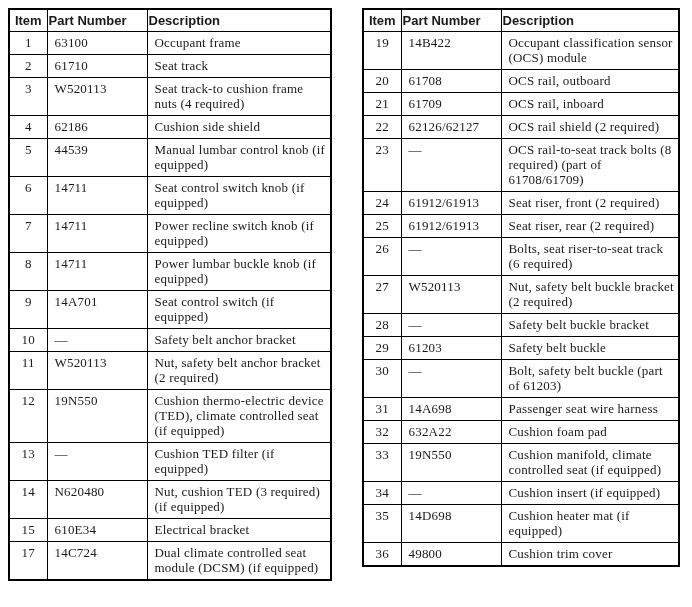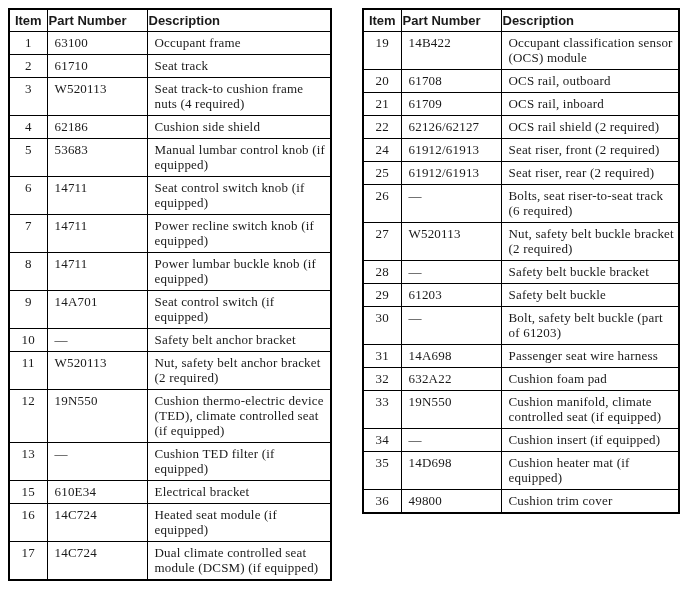--- a/index.html
+++ b/index.html
@@ -92,21 +92,21 @@
           <td class="col-part">W520113</td>
           <td class="col-desc">Seat track-to cushion frame nuts (4 required)</td>
         </tr>
         <tr>
           <td class="col-item">4</td>
           <td class="col-part">62186</td>
           <td class="col-desc">Cushion side shield</td>
         </tr>
         <tr>
           <td class="col-item">5</td>
-          <td class="col-part">53683</td>
+          <td class="col-part">44539</td>
           <td class="col-desc">Manual lumbar control knob (if equipped)</td>
         </tr>
         <tr>
           <td class="col-item">6</td>
           <td class="col-part">14711</td>
           <td class="col-desc">Seat control switch knob (if equipped)</td>
         </tr>
         <tr>
           <td class="col-item">7</td>
           <td class="col-part">14711</td>
@@ -136,28 +136,28 @@
           <td class="col-item">12</td>
           <td class="col-part">19N550</td>
           <td class="col-desc">Cushion thermo-electric device (TED), climate controlled seat (if equipped)</td>
         </tr>
         <tr>
           <td class="col-item">13</td>
           <td class="col-part">—</td>
           <td class="col-desc">Cushion TED filter (if equipped)</td>
         </tr>
         <tr>
+          <td class="col-item">14</td>
+          <td class="col-part">N620480</td>
+          <td class="col-desc">Nut, cushion TED (3 required) (if equipped)</td>
+        </tr>
+        <tr>
           <td class="col-item">15</td>
           <td class="col-part">610E34</td>
           <td class="col-desc">Electrical bracket</td>
-        </tr>
-        <tr>
-          <td class="col-item">16</td>
-          <td class="col-part">14C724</td>
-          <td class="col-desc">Heated seat module (if equipped)</td>
         </tr>
         <tr>
           <td class="col-item">17</td>
           <td class="col-part">14C724</td>
           <td class="col-desc">Dual climate controlled seat module (DCSM) (if equipped)</td>
         </tr>
       </tbody>
   </table>
 
   <table class="parts-table t-right">
@@ -188,20 +188,25 @@
           <td class="col-item">21</td>
           <td class="col-part">61709</td>
           <td class="col-desc">OCS rail, inboard</td>
         </tr>
         <tr>
           <td class="col-item">22</td>
           <td class="col-part">62126/62127</td>
           <td class="col-desc">OCS rail shield (2 required)</td>
         </tr>
         <tr>
+          <td class="col-item">23</td>
+          <td class="col-part">—</td>
+          <td class="col-desc">OCS rail-to-seat track bolts (8 required) (part of 61708/61709)</td>
+        </tr>
+        <tr>
           <td class="col-item">24</td>
           <td class="col-part">61912/61913</td>
           <td class="col-desc">Seat riser, front (2 required)</td>
         </tr>
         <tr>
           <td class="col-item">25</td>
           <td class="col-part">61912/61913</td>
           <td class="col-desc">Seat riser, rear (2 required)</td>
         </tr>
         <tr>

